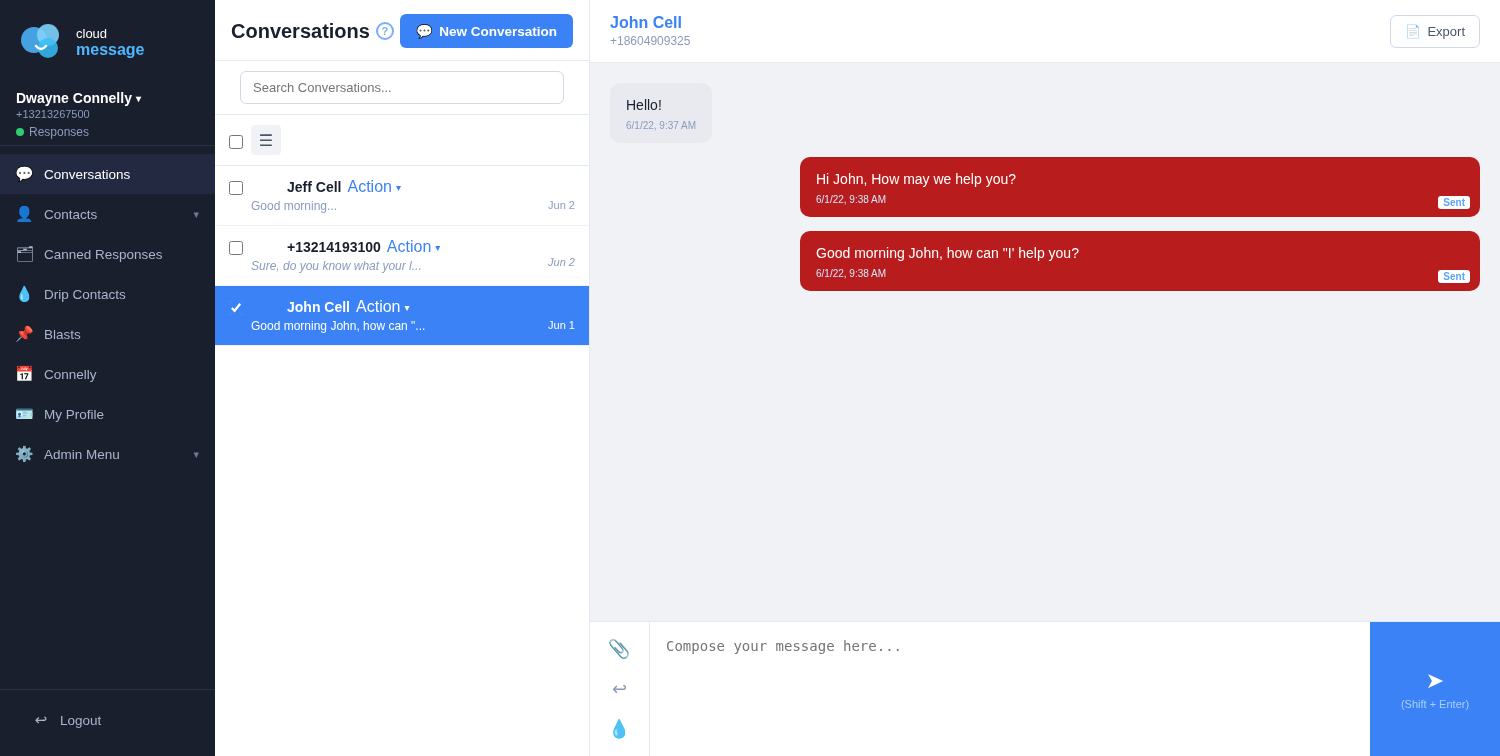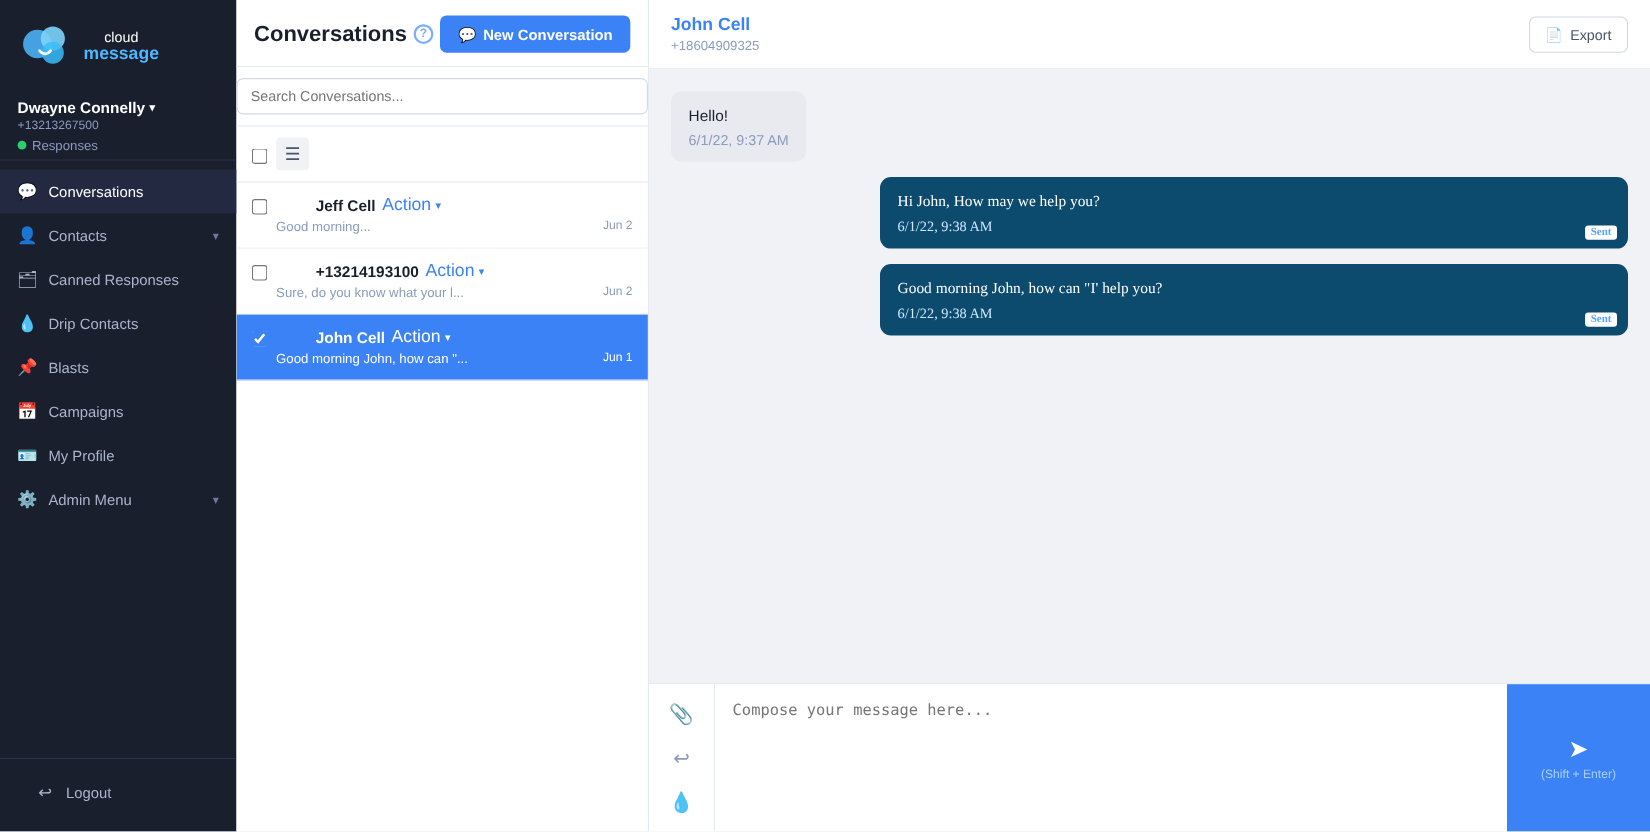--- a/index.html
+++ b/index.html
@@ -13,21 +13,20 @@
       color: #fff;
       display: flex;
       flex-direction: column;
       height: 756px;
     }
     #logo-area {
       padding: 18px 16px 14px;
       display: flex;
       align-items: center;
       gap: 10px;
-      text-align: center;
     }
     .logo-icon {
       width: 50px;
       height: 50px;
     }
     .logo-text {
       display: flex;
       flex-direction: column;
       line-height: 1.1;
     }
@@ -161,21 +160,21 @@
       padding: 9px 16px;
       font-size: 13.5px;
       font-weight: 600;
       cursor: pointer;
       display: flex;
       align-items: center;
       gap: 6px;
     }
 
     #search-bar {
-      padding: 10px 0;
+      padding: 10px 25px;
       border-bottom: 1px solid #e5e9f0;
     }
     .search-input {
       width: 100%;
       border: 1px solid #d1d9e6;
       border-radius: 6px;
       padding: 8px 12px;
       font-size: 13px;
       color: #8a9bbd;
       outline: none;
@@ -326,32 +325,31 @@
       border-radius: 10px;
       padding: 12px 16px;
       position: relative;
     }
     .msg-bubble.received {
       background: #e8eaf0;
       align-self: flex-start;
       color: #1a1f2e;
     }
     .msg-bubble.sent {
-      background: #0c4a6e;
+      background: #b91c1c;
       align-self: flex-end;
       color: #fff;
       width: 680px;
-      font-family: Liberation Serif, serif;
     }
     .msg-text {
       font-size: 14px;
       line-height: 1.5;
     }
     .msg-time {
-      font-size: 13px;
+      font-size: 10px;
       margin-top: 4px;
       color: #8a9bbd;
     }
     .msg-bubble.sent .msg-time { color: #d0e8ff; }
     .msg-sent-badge {
       position: absolute;
       bottom: 8px;
       right: 10px;
       background: #fff;
       color: #5ba4f5;
@@ -470,21 +468,21 @@
     <div class="nav-item">
       <span class="nav-icon">💧</span>
       <span class="nav-label">Drip Contacts</span>
     </div>
     <div class="nav-item">
       <span class="nav-icon">📌</span>
       <span class="nav-label">Blasts</span>
     </div>
     <div class="nav-item">
       <span class="nav-icon">📅</span>
-      <span class="nav-label">Campaigns</span>
+      <span class="nav-label">Connelly</span>
     </div>
     <div class="nav-item">
       <span class="nav-icon">🪪</span>
       <span class="nav-label">My Profile</span>
     </div>
     <div class="nav-item">
       <span class="nav-icon">⚙️</span>
       <span class="nav-label">Admin Menu</span>
       <span class="nav-chevron">▾</span>
     </div>
@@ -546,21 +544,21 @@
         <div class="conv-item">
           <input type="checkbox" class="conv-checkbox" style="">
           <div class="conv-info">
             <div class="conv-name-row">
               <span class="conv-name">+13214193100</span>
               <div class="conv-action-row">
                 <button class="action-btn">Action</button>
                 <span class="action-chevron">▾</span>
               </div>
             </div>
-            <div style="display:flex;justify-content:space-between;align-items:center;">
+            <div style="display:flex;justify-content:space-between;align-items:flex-start;font-style:italic;">
               <span class="conv-preview">Sure, do you know what your l...</span>
               <span class="conv-date">Jun 2</span>
             </div>
           </div>
         </div>
 
         <div class="conv-item selected">
           <input type="checkbox" class="conv-checkbox" checked="" style="">
           <div class="conv-info">
             <div class="conv-name-row">

